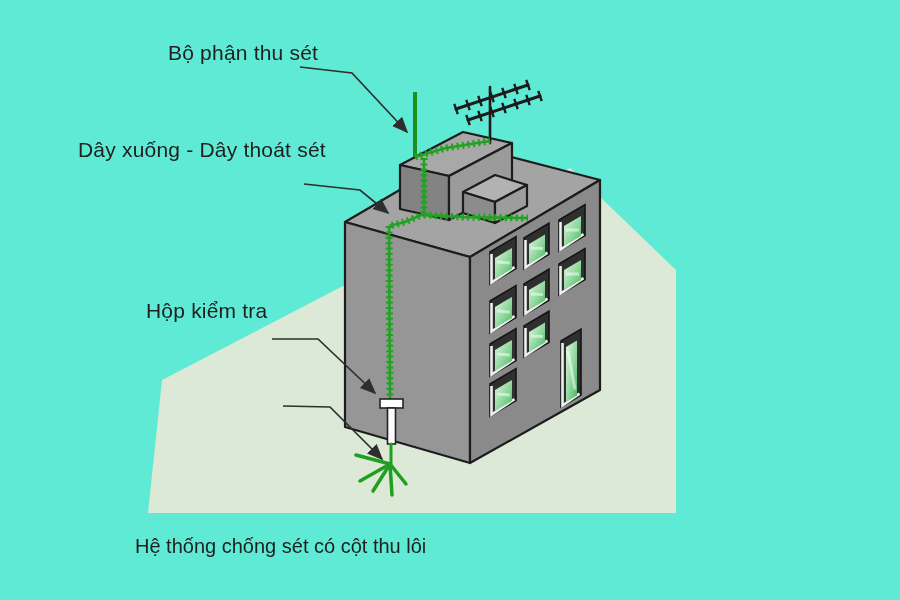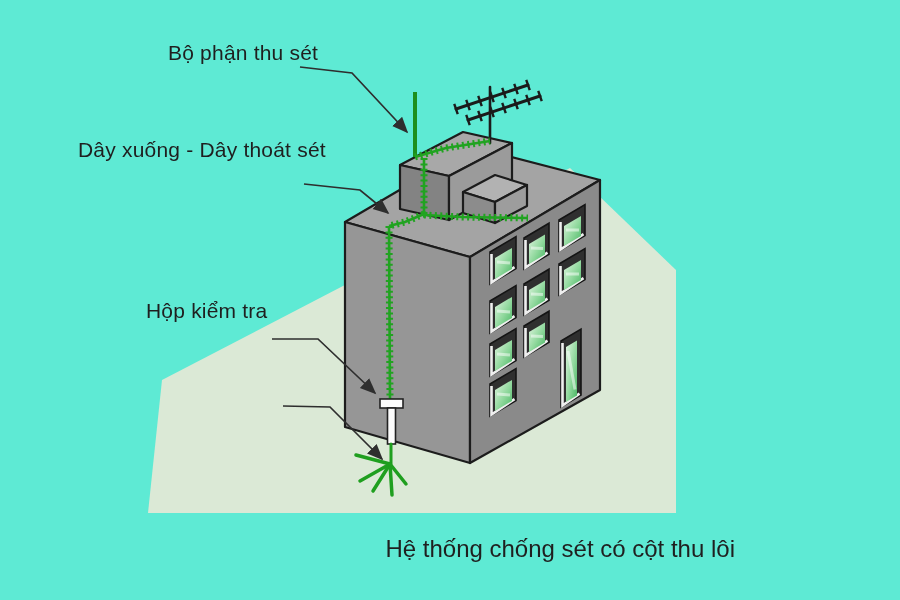--- a/index.html
+++ b/index.html
@@ -6,22 +6,22 @@
   .stage{
     position:relative;width:900px;height:600px;background:#5eead4;overflow:hidden;
     font-family:Liberation Sans, sans-serif;
   }
   .stage svg{position:absolute;left:0;top:0;}
   .lbl{
     position:absolute;white-space:nowrap;color:#1f1f1f;
     font-size:21px;line-height:1.15;letter-spacing:0.2px;
   }
   .caption{
-    position:absolute;left:135px;top:535px;width:600px;text-align:right;
-    color:#1f1f1f;font-size:24px;white-space:nowrap;
+    position:absolute;left:135px;top:535px;width:600px;text-align:left;
+    color:#1f1f1f;font-size:20px;white-space:nowrap;
   }
   .face{stroke:#1c1c1c;stroke-width:2.2;stroke-linejoin:round;}
   .leader{fill:none;stroke:#2e2e2e;stroke-width:1.7;}
   .chain-core{fill:none;stroke:#21a321;stroke-width:2.6;}
   .chain-tex{fill:none;stroke:#21a321;stroke-width:7;stroke-dasharray:2 3.4;}
   .wire{stroke:#1f9f1f;stroke-linecap:round;}
   .antenna{stroke:#1b1b1b;stroke-linecap:round;}
 </style>
 </head>
 <body>

